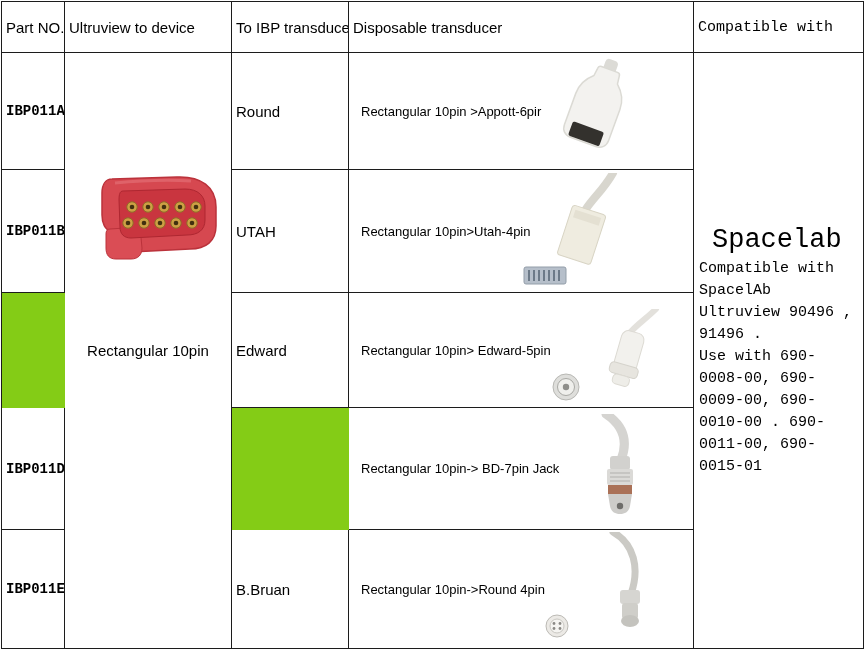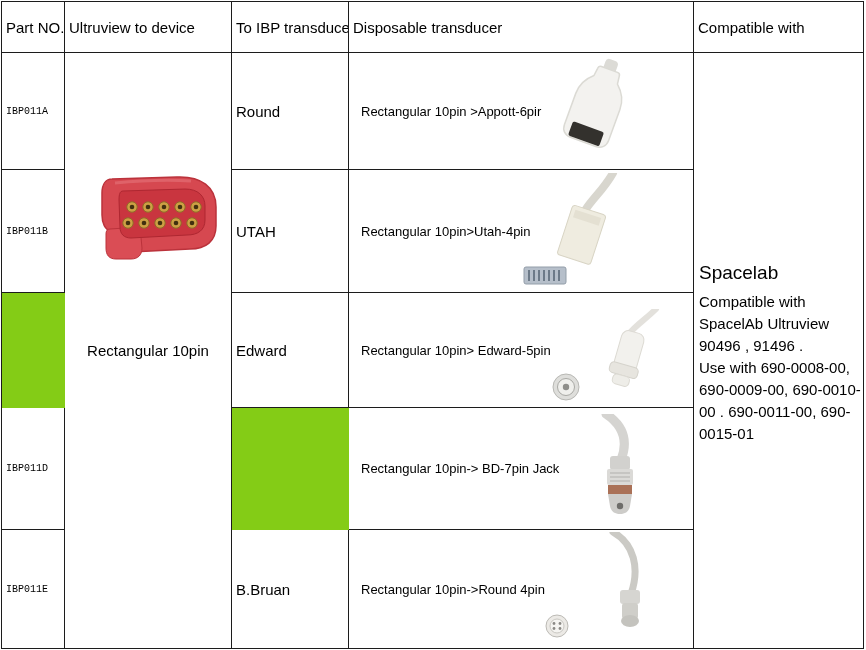--- a/index.html
+++ b/index.html
@@ -17,32 +17,32 @@
     background:#84cc16;
   }
   .cell{
     border-right:1px solid #1c1c1c;
     border-bottom:1px solid #1c1c1c;
     background:#fff;
     box-sizing:border-box;
     position:relative;
     overflow:hidden;
   }
-  .no-br{border-right:none;}
+  .no-br{border-right:none;font-family:Liberation Mono, monospace;}
   .no-bb{border-bottom:none;}
   .header{
     display:flex;align-items:center;
     padding-left:4px;font-size:15px;
     white-space:nowrap;
   }
   .partno{
     display:flex;align-items:center;
     padding-left:4px;
     font-family:"Liberation Mono",monospace;
-    font-size:10px;letter-spacing:0;
+    font-size:14px;letter-spacing:0;font-weight:bold;
   }
   .tname{
     display:flex;align-items:center;
     padding-left:4px;font-size:15px;
   }
   .disp{
     display:flex;align-items:center;
   }
   .disp .txt{
     padding-left:12px;font-size:13px;white-space:nowrap;
@@ -52,21 +52,21 @@
   .connector-cell svg{position:absolute;left:30px;top:119px;}
   .connector-label{
     position:absolute;left:0;right:0;top:0;bottom:0;
     display:flex;align-items:center;justify-content:center;
     font-size:15px;
   }
   .compat{
     display:flex;flex-direction:column;justify-content:center;
     padding:0 2px 0 5px;
   }
-  .brand{font-size:19px;line-height:32px;}
+  .brand{font-size:27px;line-height:32px;margin-left:13px;}
   .details{font-size:15px;line-height:22px;white-space:pre-line;margin-top:2px;}
 </style>
 </head>
 <body>
 
 <div class="table">
 
   <div class="cell header" style="grid-area:1/1">Part NO.</div>
   <div class="cell header" style="grid-area:1/2">Ultruview to device</div>
   <div class="cell header" style="grid-area:1/3">To IBP transducer</div>

